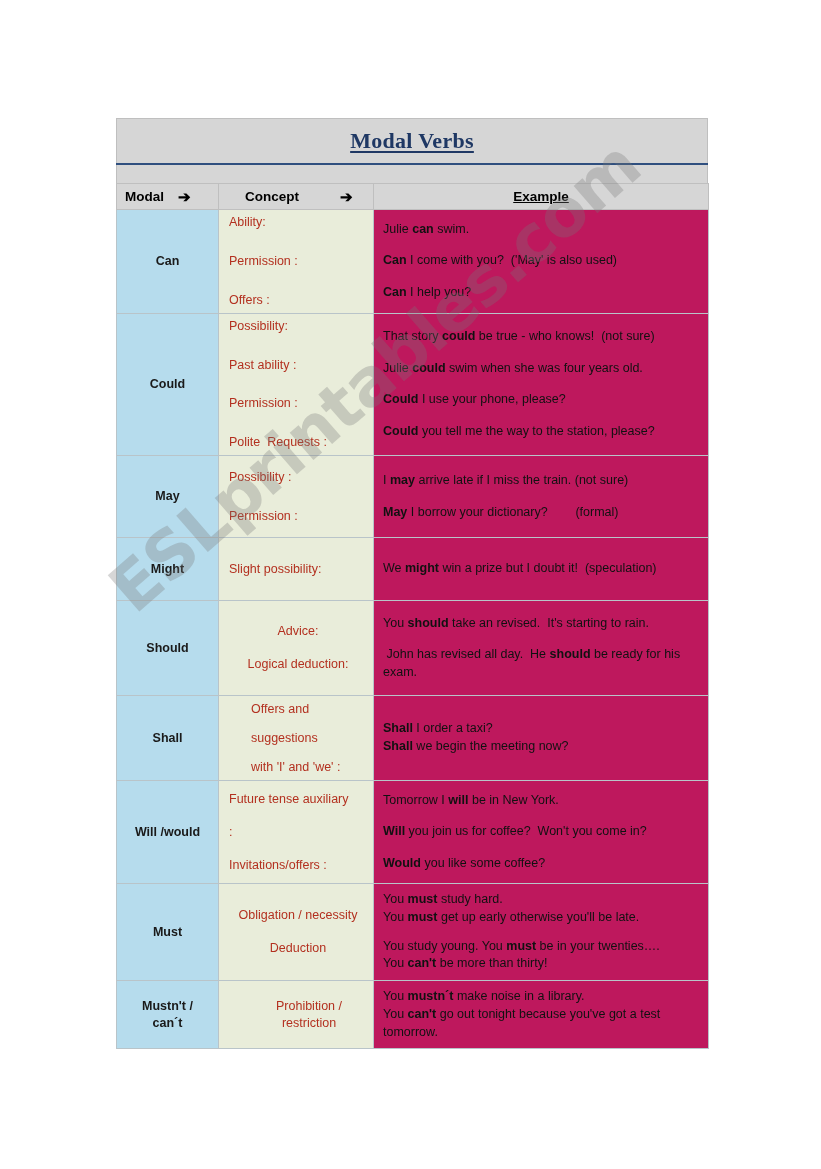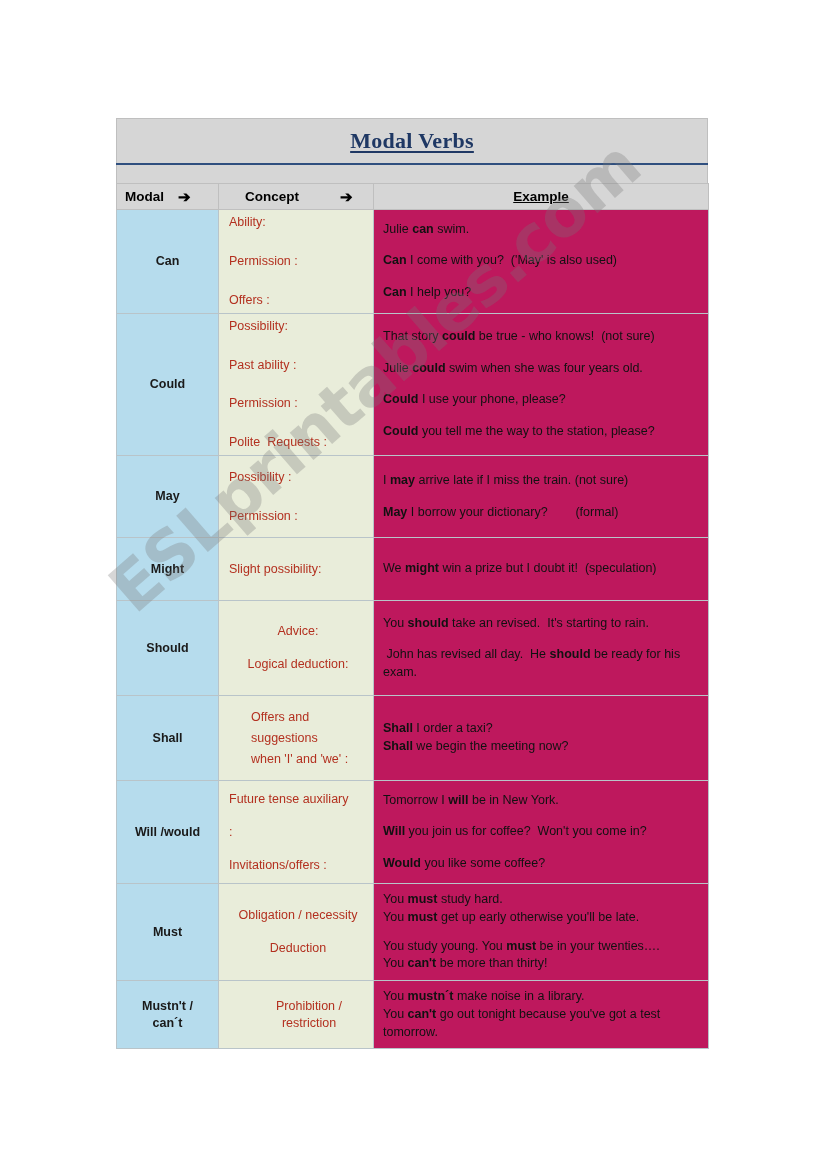--- a/index.html
+++ b/index.html
@@ -124,21 +124,21 @@
     line-height: 1.35;
   }
   .concept-stack {
     padding: 4px 6px 4px 10px;
     display: flex;
     flex-direction: column;
   }
   .concept-stack.c-gap-lg   { gap: 22px; }
   .concept-stack.c-gap-md   { gap: 16px; }
   .concept-stack.c-gap-sm   { gap: 10px; }
-  .concept-stack.c-gap-xs   { gap: 4px; padding-left: 32px; }
+  .concept-stack.c-gap-xs   { gap: 12px; padding-left: 32px; }
   .concept-line { white-space: pre-wrap; }
   .concept-center { text-align: center; }
 
   
   td.example-cell {
     background: #be185d;
     color: #111111;
     font-size: 12.5px;
     line-height: 1.42;
   }
@@ -297,21 +297,21 @@
                 <div class="ex-line"><span> John has revised all day.  He </span><b>should</b><span> be ready for his exam.</span></div>
               </div>
             </td>
           </tr>
           <tr style="height: 85px;">
             <td class="modal-cell"><span style="white-space: pre-line;">Shall</span></td>
             <td class="concept-cell">
               <div class="concept-stack c-gap-xs">
                 <div class="concept-line">Offers and</div>
                 <div class="concept-line">suggestions</div>
-                <div class="concept-line">when 'I' and 'we' :</div>
+                <div class="concept-line">with 'I' and 'we' :</div>
               </div>
             </td>
             <td class="example-cell">
               <div class="ex-stack e-gap-xs">
                 <div class="ex-line"><b>Shall</b><span> I order a taxi?</span></div>
                 <div class="ex-line"><b>Shall</b><span> we begin the meeting now?</span></div>
               </div>
             </td>
           </tr>
           <tr style="height: 103px;">

